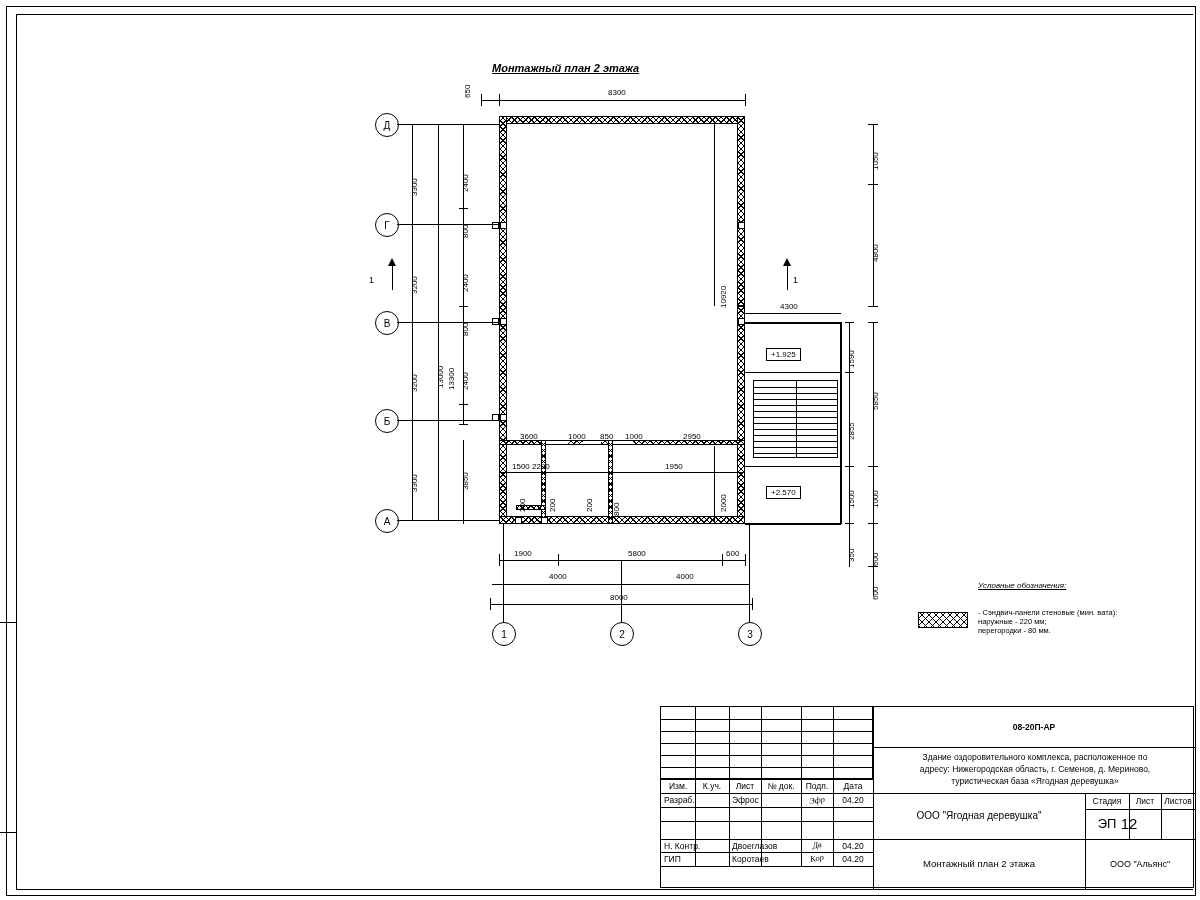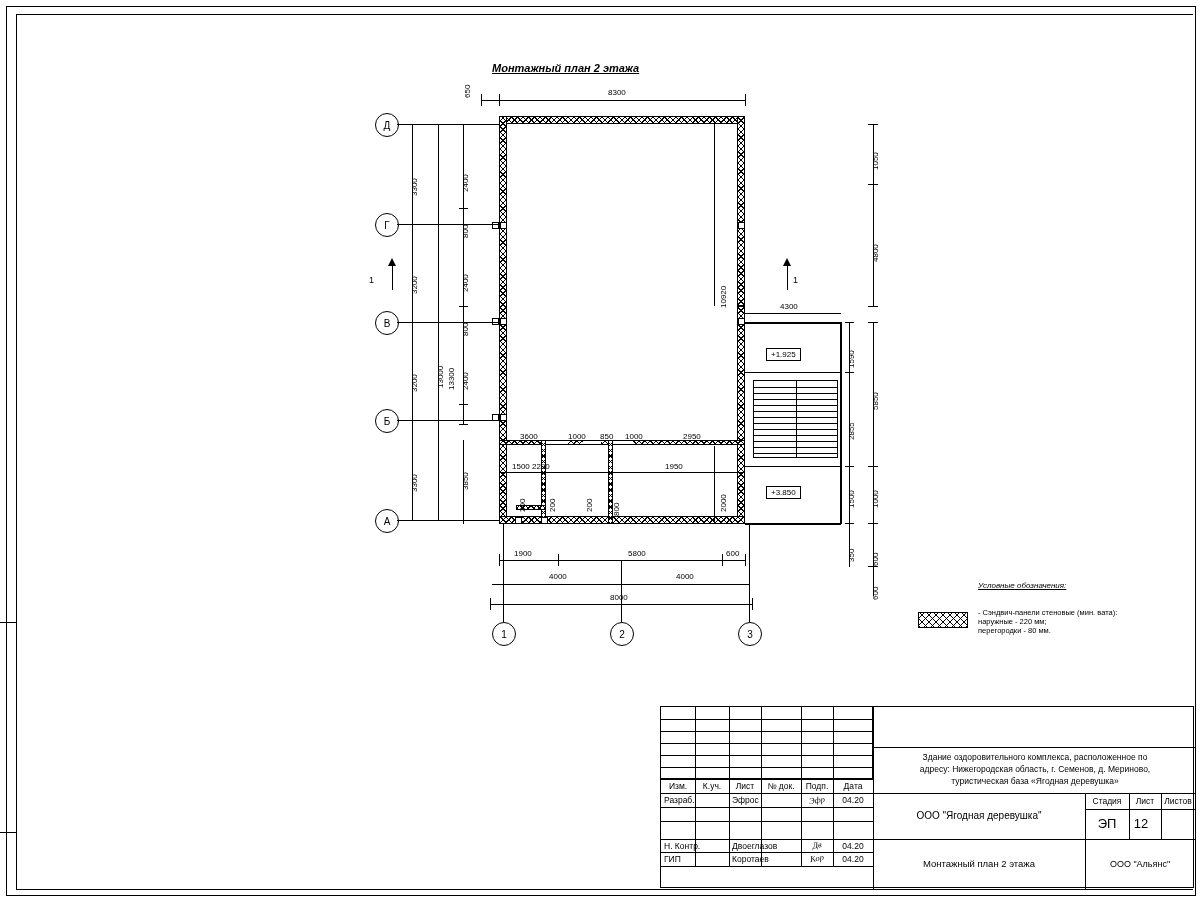--- a/index.html
+++ b/index.html
@@ -111,21 +111,21 @@
       <div class="step" style="top:48px;"></div>
     <div class="step" style="top:54px;"></div>
       <div class="step" style="top:60px;"></div>
     <div class="step" style="top:66px;"></div>
       <div class="step" style="top:72px;"></div>
   </div>
   <div class="ln h" style="left:745px;top:372px;width:96px;"></div>
   <div class="ln h" style="left:745px;top:466px;width:96px;"></div>
 
   <div class="lvl" style="left:766px;top:348px;">+1.925</div>
-  <div class="lvl" style="left:766px;top:486px;">+3.850</div>
+  <div class="lvl" style="left:766px;top:486px;">+2.570</div>
 
   <div class="circ" style="left:375px;top:113px;">Д</div>
   <div class="circ" style="left:375px;top:213px;">Г</div>
   <div class="circ" style="left:375px;top:311px;">В</div>
   <div class="circ" style="left:375px;top:409px;">Б</div>
   <div class="circ" style="left:375px;top:509px;">А</div>
 
   <div class="ln h" style="left:397px;top:124px;width:102px;"></div>
   <div class="ln h" style="left:397px;top:224px;width:102px;"></div>
   <div class="ln h" style="left:397px;top:322px;width:102px;"></div>
@@ -322,41 +322,42 @@
     <div class="cell sig" style="left:140px;top:130px;width:32px;height:15px;">Дв</div>
     <div class="cell" style="left:172px;top:132px;width:40px;height:13px;">04.20</div>
     <div class="ln h" style="left:0;top:145px;width:212px;"></div>
 
     <div class="cell" style="left:0;top:145px;width:68px;height:14px;justify-content:flex-start;padding-left:3px;">ГИП</div>
     <div class="cell" style="left:68px;top:145px;width:72px;height:14px;justify-content:flex-start;padding-left:3px;">Коротаев</div>
     <div class="cell sig" style="left:140px;top:143px;width:32px;height:16px;">Кор</div>
     <div class="cell" style="left:172px;top:145px;width:40px;height:14px;">04.20</div>
     <div class="ln h" style="left:0;top:159px;width:212px;"></div>
 
+    <div class="cell big" style="left:212px;top:0;width:322px;height:40px;">08-20П-АР</div>
     <div class="ln h" style="left:212px;top:40px;width:322px;"></div>
 
     <div style="position:absolute;left:214px;top:44px;width:320px;text-align:center;font-size:8.5px;line-height:12px;">
       <div>Здание оздоровительного комплекса, расположенное по</div>
       <div>адресу: Нижегородская область, г. Семенов, д. Мериново,</div>
       <div>туристическая база «Ягодная деревушка»</div>
     </div>
     <div class="ln h" style="left:212px;top:86px;width:322px;"></div>
 
     <div class="cell" style="left:212px;top:86px;width:212px;height:46px;font-size:10px;">ООО "Ягодная деревушка"</div>
     <div class="ln v" style="left:424px;top:86px;height:96px;"></div>
 
     <div class="cell" style="left:424px;top:86px;width:44px;height:16px;font-size:8.5px;">Стадия</div>
     <div class="cell" style="left:468px;top:86px;width:32px;height:16px;font-size:8.5px;">Лист</div>
     <div class="cell" style="left:500px;top:86px;width:34px;height:16px;font-size:8.5px;">Листов</div>
     <div class="ln h" style="left:424px;top:102px;width:110px;"></div>
     <div class="ln v" style="left:468px;top:86px;height:46px;"></div>
     <div class="ln v" style="left:500px;top:86px;height:46px;"></div>
 
     <div class="cell" style="left:424px;top:102px;width:44px;height:30px;font-size:13px;">ЭП</div>
-    <div class="cell" style="left:464px;top:102px;width:32px;height:30px;font-size:13px;">12</div>
+    <div class="cell" style="left:452px;top:102px;width:32px;height:30px;font-size:15px;">12</div>
     <div class="cell" style="left:500px;top:102px;width:34px;height:30px;font-size:13px;"></div>
     <div class="ln h" style="left:212px;top:132px;width:322px;"></div>
 
     <div class="cell" style="left:212px;top:132px;width:212px;height:50px;font-size:9.5px;">Монтажный план 2 этажа</div>
     <div class="cell" style="left:424px;top:132px;width:110px;height:50px;font-size:9px;">ООО "Альянс"</div>
   </div>
 
 </div>
 
 </body></html>

